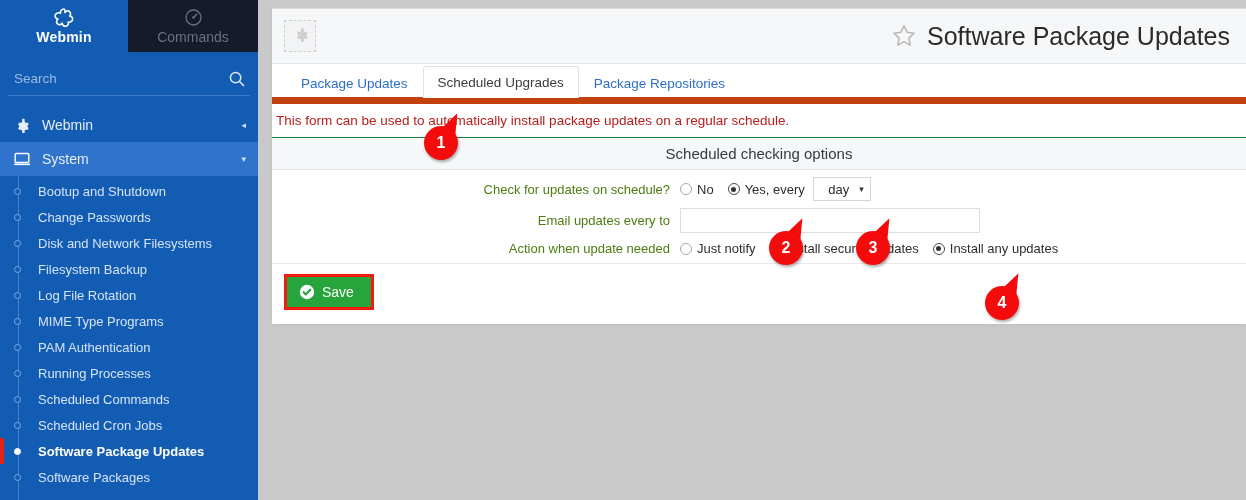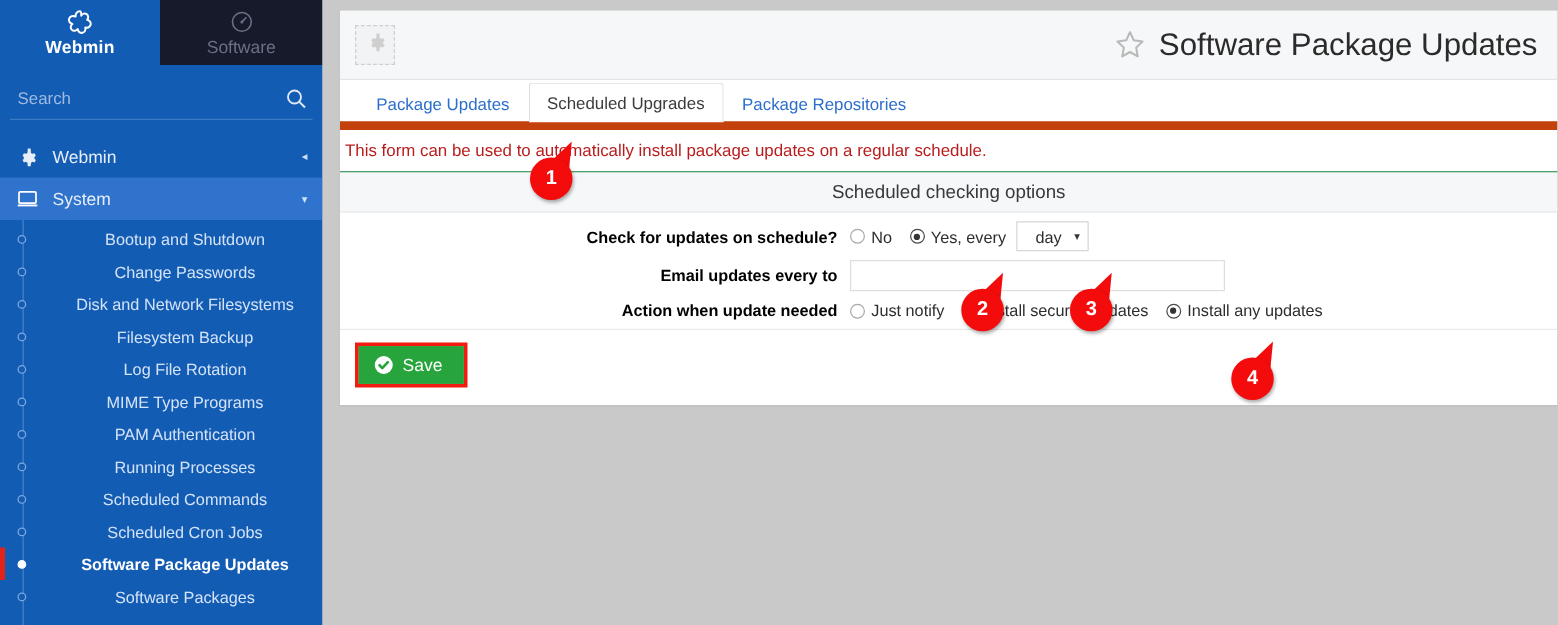--- a/index.html
+++ b/index.html
@@ -65,21 +65,21 @@
   .nav-group-head .ghead-label { flex: 1; }
   .nav-group-head .caret { font-size: 9px; color: #cfe0f6; }
 
   .nav-sub { position: relative; padding-top: 2px; }
   .nav-sub::before {
     content: ""; position: absolute; left: 18px; top: 0; bottom: -12px;
     width: 1px; background: #4681cc;
   }
   .nav-item {
     position: relative; height: 26px; display: flex; align-items: center;
-    padding-left: 38px; color: #d4e3f7; font-size: 13px; cursor: pointer; justify-content: center;
+    padding-left: 38px; color: #d4e3f7; font-size: 13px; cursor: pointer;
   }
   .nav-item .bullet {
     position: absolute; left: 14px; top: 10px;
     width: 7px; height: 7px; border-radius: 50%;
     border: 1px solid #7fa9dd; background: #135cb4;
   }
   .nav-item.current { color: #ffffff; font-weight: bold; }
   .nav-item.current .bullet { background: #ffffff; border-color: #ffffff; }
   .nav-item.current::before {
     content: ""; position: absolute; left: 0; top: 0; bottom: 0;
@@ -149,21 +149,21 @@
     height: 32px; display: flex; align-items: center; justify-content: center;
     font-size: 15px; color: #36393d;
   }
   .frow {
     display: flex; align-items: center;
     min-height: 28px; padding: 3px 0;
   }
   .frow.bordered { border-bottom: 1px solid #e8e9ea; }
   .flabel {
     width: 408px; text-align: right; padding-right: 10px;
-    font-size: 13px; font-weight: bold; color: #000000;
+    font-size: 13px; font-weight: normal; color: #4d7c0f;
   }
   .fctl { display: flex; align-items: center; font-size: 13px; color: #2d2d2d; }
 
   .radio {
     width: 12px; height: 12px; border-radius: 50%;
     border: 1px solid #a9a9a9; background: #fff;
     display: inline-block; position: relative;
     margin-right: 5px; cursor: pointer; flex: none;
   }
   .radio.checked { border-color: #4a4a4a; }
@@ -245,21 +245,21 @@
         <span class="brand-label">Webmin</span>
       </div>
       <div class="dashboard-tab">
         <span class="dash-icon">
           <svg width="19" height="19" viewBox="0 0 19 19">
             <circle cx="9.5" cy="9.5" r="7.5" fill="none" stroke="#6a6f85" stroke-width="1.3"></circle>
             <line x1="9.5" y1="9.5" x2="13.2" y2="5.8" stroke="#6a6f85" stroke-width="1.3"></line>
             <circle cx="9.5" cy="9.5" r="1.2" fill="#6a6f85"></circle>
           </svg>
         </span>
-        <span class="dash-label">Software</span>
+        <span class="dash-label">Commands</span>
       </div>
     </div>
 
     <div class="search-wrap">
       <input class="search-input" type="text" value="" placeholder="Search" style="">
       <span class="search-icon">
         <svg width="18" height="18" viewBox="0 0 18 18">
           <circle cx="7.6" cy="7.6" r="5.2" fill="none" stroke="#dfe8f5" stroke-width="1.5"></circle>
           <line x1="11.5" y1="11.5" x2="16" y2="16" stroke="#dfe8f5" stroke-width="1.6"></line>
         </svg>

